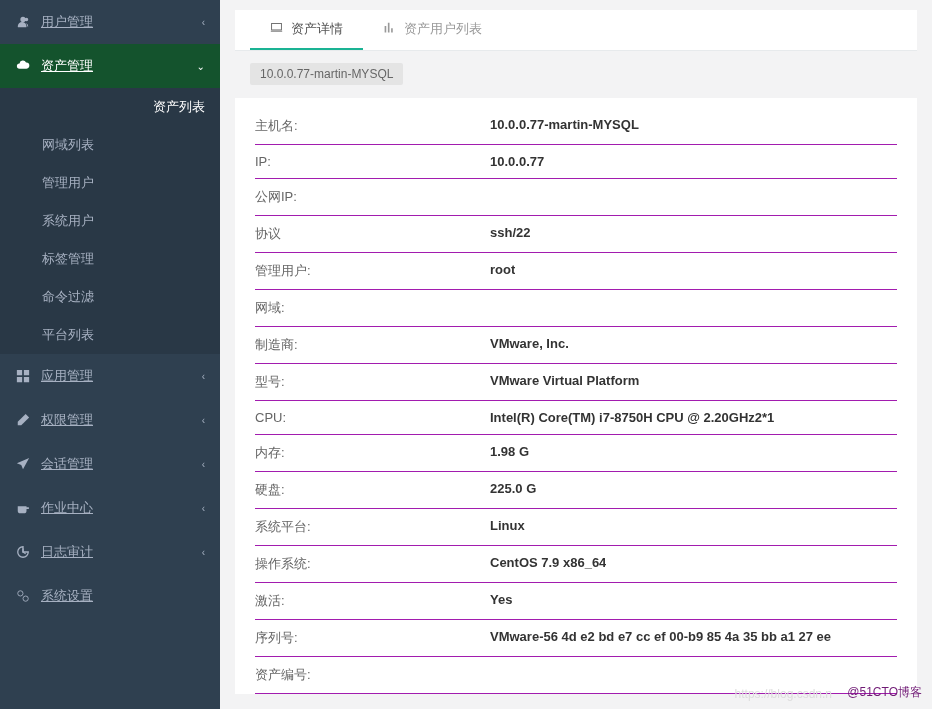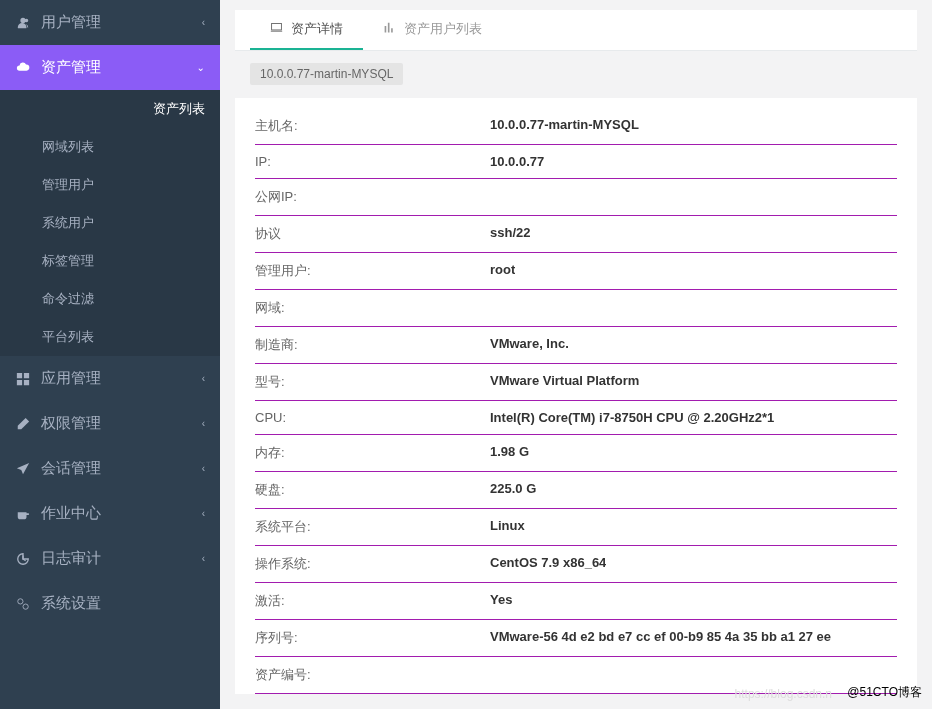--- a/index.html
+++ b/index.html
@@ -1,43 +1,43 @@
 <!DOCTYPE html>
 <html><head>
   <meta charset="utf-8">
   <style>
     * { margin: 0; padding: 0; box-sizing: border-box; }
     body { font-family: "Microsoft YaHei", Arial, sans-serif; font-size: 13px; background: #f5f5f5; width: 932px; height: 709px; overflow: hidden; display: flex; }
     
     .sidebar { width: 220px; background: #2f4050; color: #a7b1c2; height: 100%; overflow-y: auto; }
     .nav-item { display: flex; align-items: center; padding: 13px 15px; cursor: pointer; position: relative; }
-    .nav-item.expanded { background: #8b5cf6; color: #fff; }
+    .nav-item.expanded { background: #14532d; color: #fff; }
     .nav-icon { width: 16px; height: 16px; margin-right: 10px; display: inline-flex; align-items: center; justify-content: center; }
     .nav-icon svg { width: 14px; height: 14px; fill: currentColor; }
-    .nav-label { flex: 1; font-size: 15px; }
+    .nav-label { flex: 1; font-size: 13px; text-decoration: underline; }
     .nav-arrow { font-size: 10px; }
     .subnav { background: #293846; }
     .subnav-item { padding: 10px 15px 10px 42px; cursor: pointer; font-size: 13px; color: #a7b1c2; }
     .subnav-item.active { color: #fff; font-weight: 500; text-align: right; }
     
     .main { flex: 1; background: #f3f3f4; display: flex; flex-direction: column; height: 100%; overflow: hidden; }
     .tabs { display: flex; background: #fff; border-bottom: 1px solid #e7eaec; padding: 0 15px; margin: 10px 15px 0; }
     .tab { padding: 10px 20px; display: flex; align-items: center; gap: 8px; cursor: pointer; color: #999; font-size: 13px; border-bottom: 2px solid transparent; }
     .tab.active { color: #555; border-bottom: 2px solid #1ab394; font-weight: 500; }
     .tab svg { width: 13px; height: 13px; fill: currentColor; }
     
     .breadcrumb { padding: 12px 15px 8px; margin: 0 15px; }
     .breadcrumb-tag { background: #e4e4e4; color: #666; padding: 4px 10px; border-radius: 2px; font-size: 12px; display: inline-block; }
     
     .detail-panel { background: #fff; margin: 5px 15px 15px; padding: 10px 20px; overflow-y: auto; flex: 1; }
     .detail-row { display: flex; border-bottom: 1px solid #a21caf; padding: 9px 0; }
     .detail-label { width: 235px; color: #666; font-size: 13px; flex-shrink: 0; }
     .detail-value { color: #333; font-size: 13px; font-weight: 600; white-space: nowrap; overflow: hidden; text-overflow: ellipsis; }
 
-    .watermark { position: absolute; bottom: 8px; right: 10px; color: #000000; font-size: 12px; pointer-events: none; }
+    .watermark { position: absolute; bottom: 8px; right: 10px; color: #701a75; font-size: 12px; pointer-events: none; }
     .watermark2 { position: absolute; bottom: 8px; right: 100px; color: #ddd; font-size: 12px; pointer-events: none; margin-left: 16px; }
   </style>
 </head>
 <body>
 
 <div class="sidebar">
   <div class="nav-item">
     <span class="nav-icon">
         <svg viewBox="0 0 16 16">
           <path d="M8 8a3 3 0 100-6 3 3 0 000 6zm5 6H3a1 1 0 01-1-1 5 5 0 0110 0 1 1 0 01-1 1h2zM12 7a2 2 0 100-4 2 2 0 000 4zm2 6a4 4 0 00-3-3.87A6 6 0 0113 13h1z"></path>

